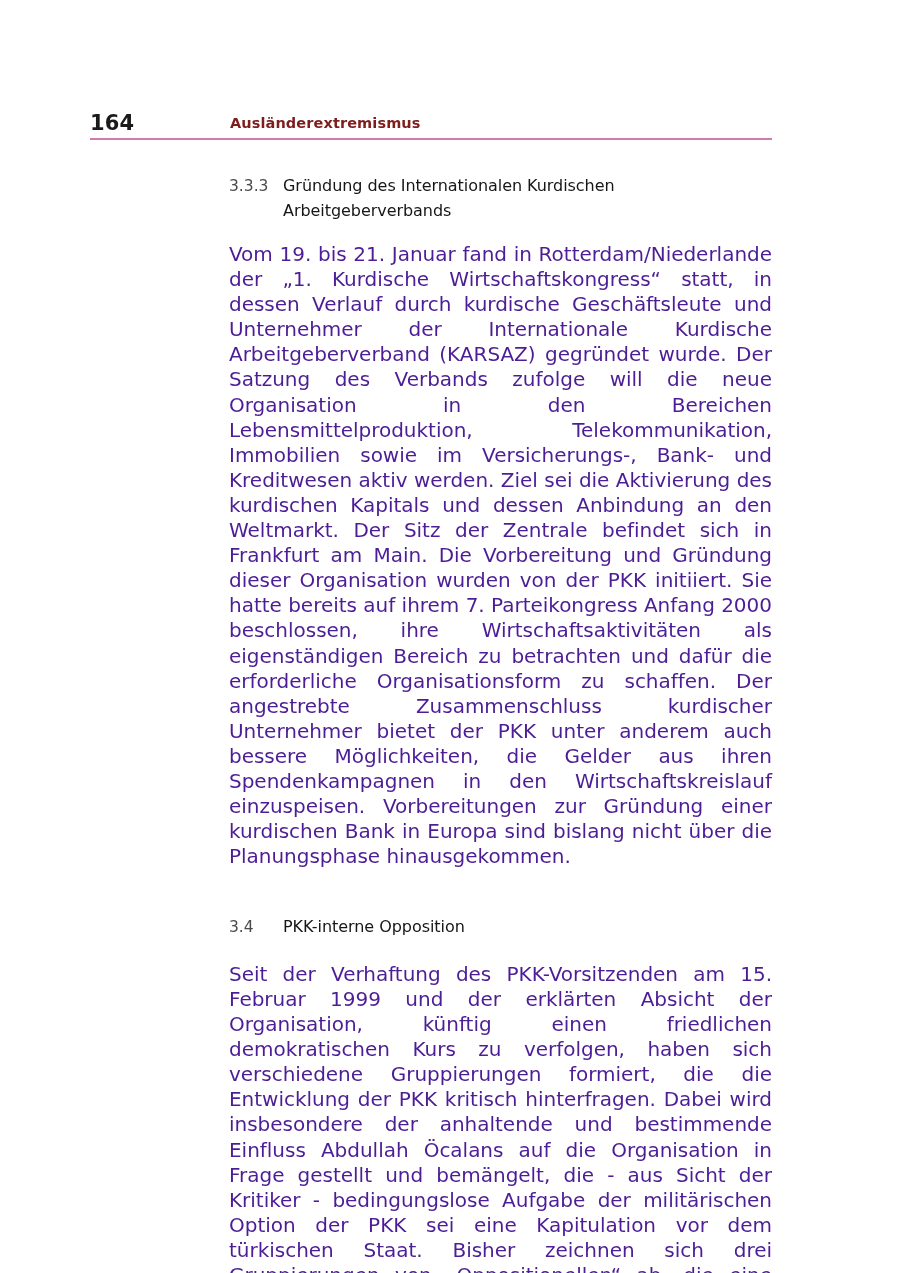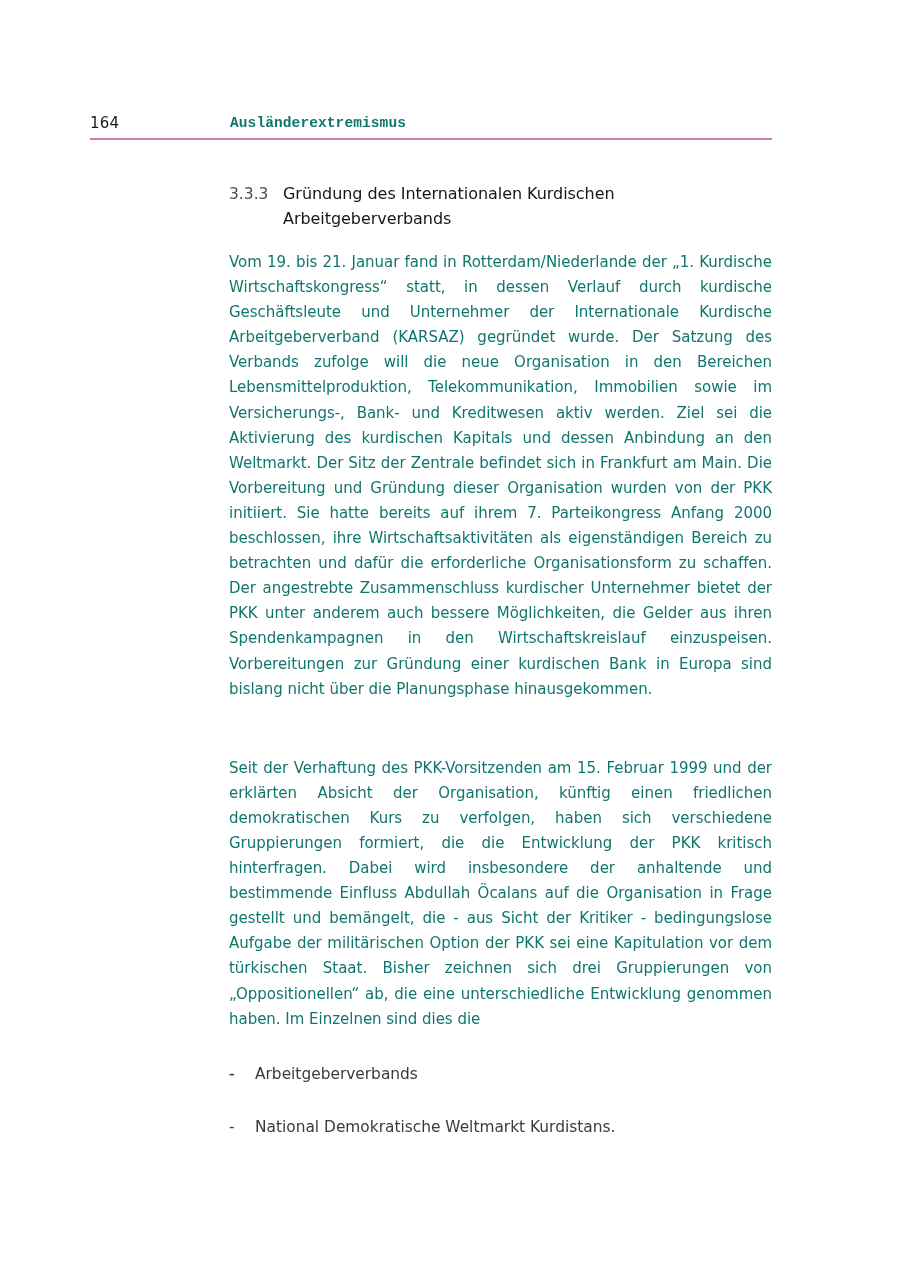--- a/index.html
+++ b/index.html
@@ -26,22 +26,22 @@
     position: absolute;
     left: 90px;
     top: 112px;
     width: 682px;
     height: 28px;
   }
   .folio {
     position: absolute;
     left: 0;
     top: 0;
-    font-size: 15px;
-    font-weight: normal;
+    font-size: 21px;
+    font-weight: bold;
     color: #1a1a1a;
     letter-spacing: 0.2px;
     line-height: 22px;
   }
   .head-title {
     position: absolute;
     left: 140px;
     top: 0;
     font-size: 14.5px;
     font-weight: bold;
@@ -66,21 +66,21 @@
     width: 543px;
   }
 
   .section {
     display: block;
   }
 
   .sec-heading {
     position: relative;
     display: block;
-    margin: 12px 0 10px 0;
+    margin: 4px 0 10px 0;
     padding: 0;
     font-size: 16px;
     line-height: 24.5px;
     color: #1c1c1c;
   }
   .sec-heading .num {
     position: absolute;
     left: 0;
     top: 0;
     font-weight: normal;
@@ -96,23 +96,23 @@
   .sec-heading.lvl3 .title { margin-left: 54px; }
   .sec-heading.lvl2 .title { margin-left: 54px; }
 
   .heading-gap-3 { height: 9px; }
 
   p.body {
     margin: 0;
     padding: 0;
     text-align: justify;
     text-justify: inter-word;
-    font-size: 15px;
+    font-size: 20px;
     line-height: 25.1px;
-    color: #0f766e;
+    color: #4c1d95;
     letter-spacing: -0.02px;
     hyphens: manual;
   }
 
   .spacer-sections { height: 42px; }
   .spacer-head { height: 12px; }
 
   ul.dash-list {
     list-style: none;
     margin: 30px 0 0 0;
@@ -134,38 +134,42 @@
     color: #3b3b3b;
   }
 </style>
 </head>
 <body>
 
 <div class="page">
 
   <div class="running-head">
     <div class="folio" style="color: rgb(26, 26, 26);">164</div>
-    <div class="head-title" style="color: #0f766e; font-family: Liberation Mono, monospace;">Ausländerextremismus</div>
+    <div class="head-title" style="color: #7f1d1d;">Ausländerextremismus</div>
   </div>
   <div class="head-rule" style="background: rgb(210, 121, 173);"></div>
 
   <div class="column">
 
     <div class="section">
       <div class="sec-heading lvl3">
         <span class="num">3.3.3</span>
         <span class="title">Gründung des Internationalen Kurdischen Arbeitgeberverbands</span>
       </div>
       <div class="heading-gap-3"></div>
       <p class="body">Vom 19. bis 21. Januar fand in Rotterdam/Niederlande der „1. Kurdische Wirtschaftskongress“ statt, in dessen Verlauf durch kurdische Geschäftsleute und Unternehmer der Internationale Kurdische Arbeitgeberverband (KARSAZ) gegründet wurde. Der Satzung des Verbands zufolge will die neue Organisation in den Bereichen Lebensmittelproduktion, Telekommunikation, Immobilien sowie im Versicherungs-, Bank- und Kreditwesen aktiv werden. Ziel sei die Aktivierung des kurdischen Kapitals und dessen Anbindung an den Weltmarkt. Der Sitz der Zentrale befindet sich in Frankfurt am Main. Die Vorbereitung und Gründung dieser Organisation wurden von der PKK initiiert. Sie hatte bereits auf ihrem 7. Parteikongress Anfang 2000 beschlossen, ihre Wirtschaftsaktivitäten als eigenständigen Bereich zu betrachten und dafür die erforderliche Organisationsform zu schaffen. Der angestrebte Zusammenschluss kurdischer Unternehmer bietet der PKK unter anderem auch bessere Möglichkeiten, die Gelder aus ihren Spendenkampagnen in den Wirtschaftskreislauf einzuspeisen. Vorbereitungen zur Gründung einer kurdischen Bank in Europa sind bislang nicht über die Planungsphase hinausgekommen.</p>
     </div>
 
     <div class="spacer-sections"></div>
 
     <div class="section">
+      <div class="sec-heading lvl2">
+        <span class="num">3.4</span>
+        <span class="title">PKK-interne Opposition</span>
+      </div>
       <div class="spacer-head"></div>
       <p class="body">Seit der Verhaftung des PKK-Vorsitzenden am 15. Februar 1999 und der erklärten Absicht der Organisation, künftig einen friedlichen demokratischen Kurs zu verfolgen, haben sich verschiedene Gruppierungen formiert, die die Entwicklung der PKK kritisch hinterfragen. Dabei wird insbesondere der anhaltende und bestimmende Einfluss Abdullah Öcalans auf die Organisation in Frage gestellt und bemängelt, die - aus Sicht der Kritiker - bedingungslose Aufgabe der militärischen Option der PKK sei eine Kapitulation vor dem türkischen Staat. Bisher zeichnen sich drei Gruppierungen von „Oppositionellen“ ab, die eine unterschiedliche Entwicklung genommen haben. Im Einzelnen sind dies die</p>
 
       <ul class="dash-list">
         <li>
           <span class="dash">-</span>
         </li>
         <li>
           <span class="dash">-</span>
           <span>Arbeitgeberverbands</span>

